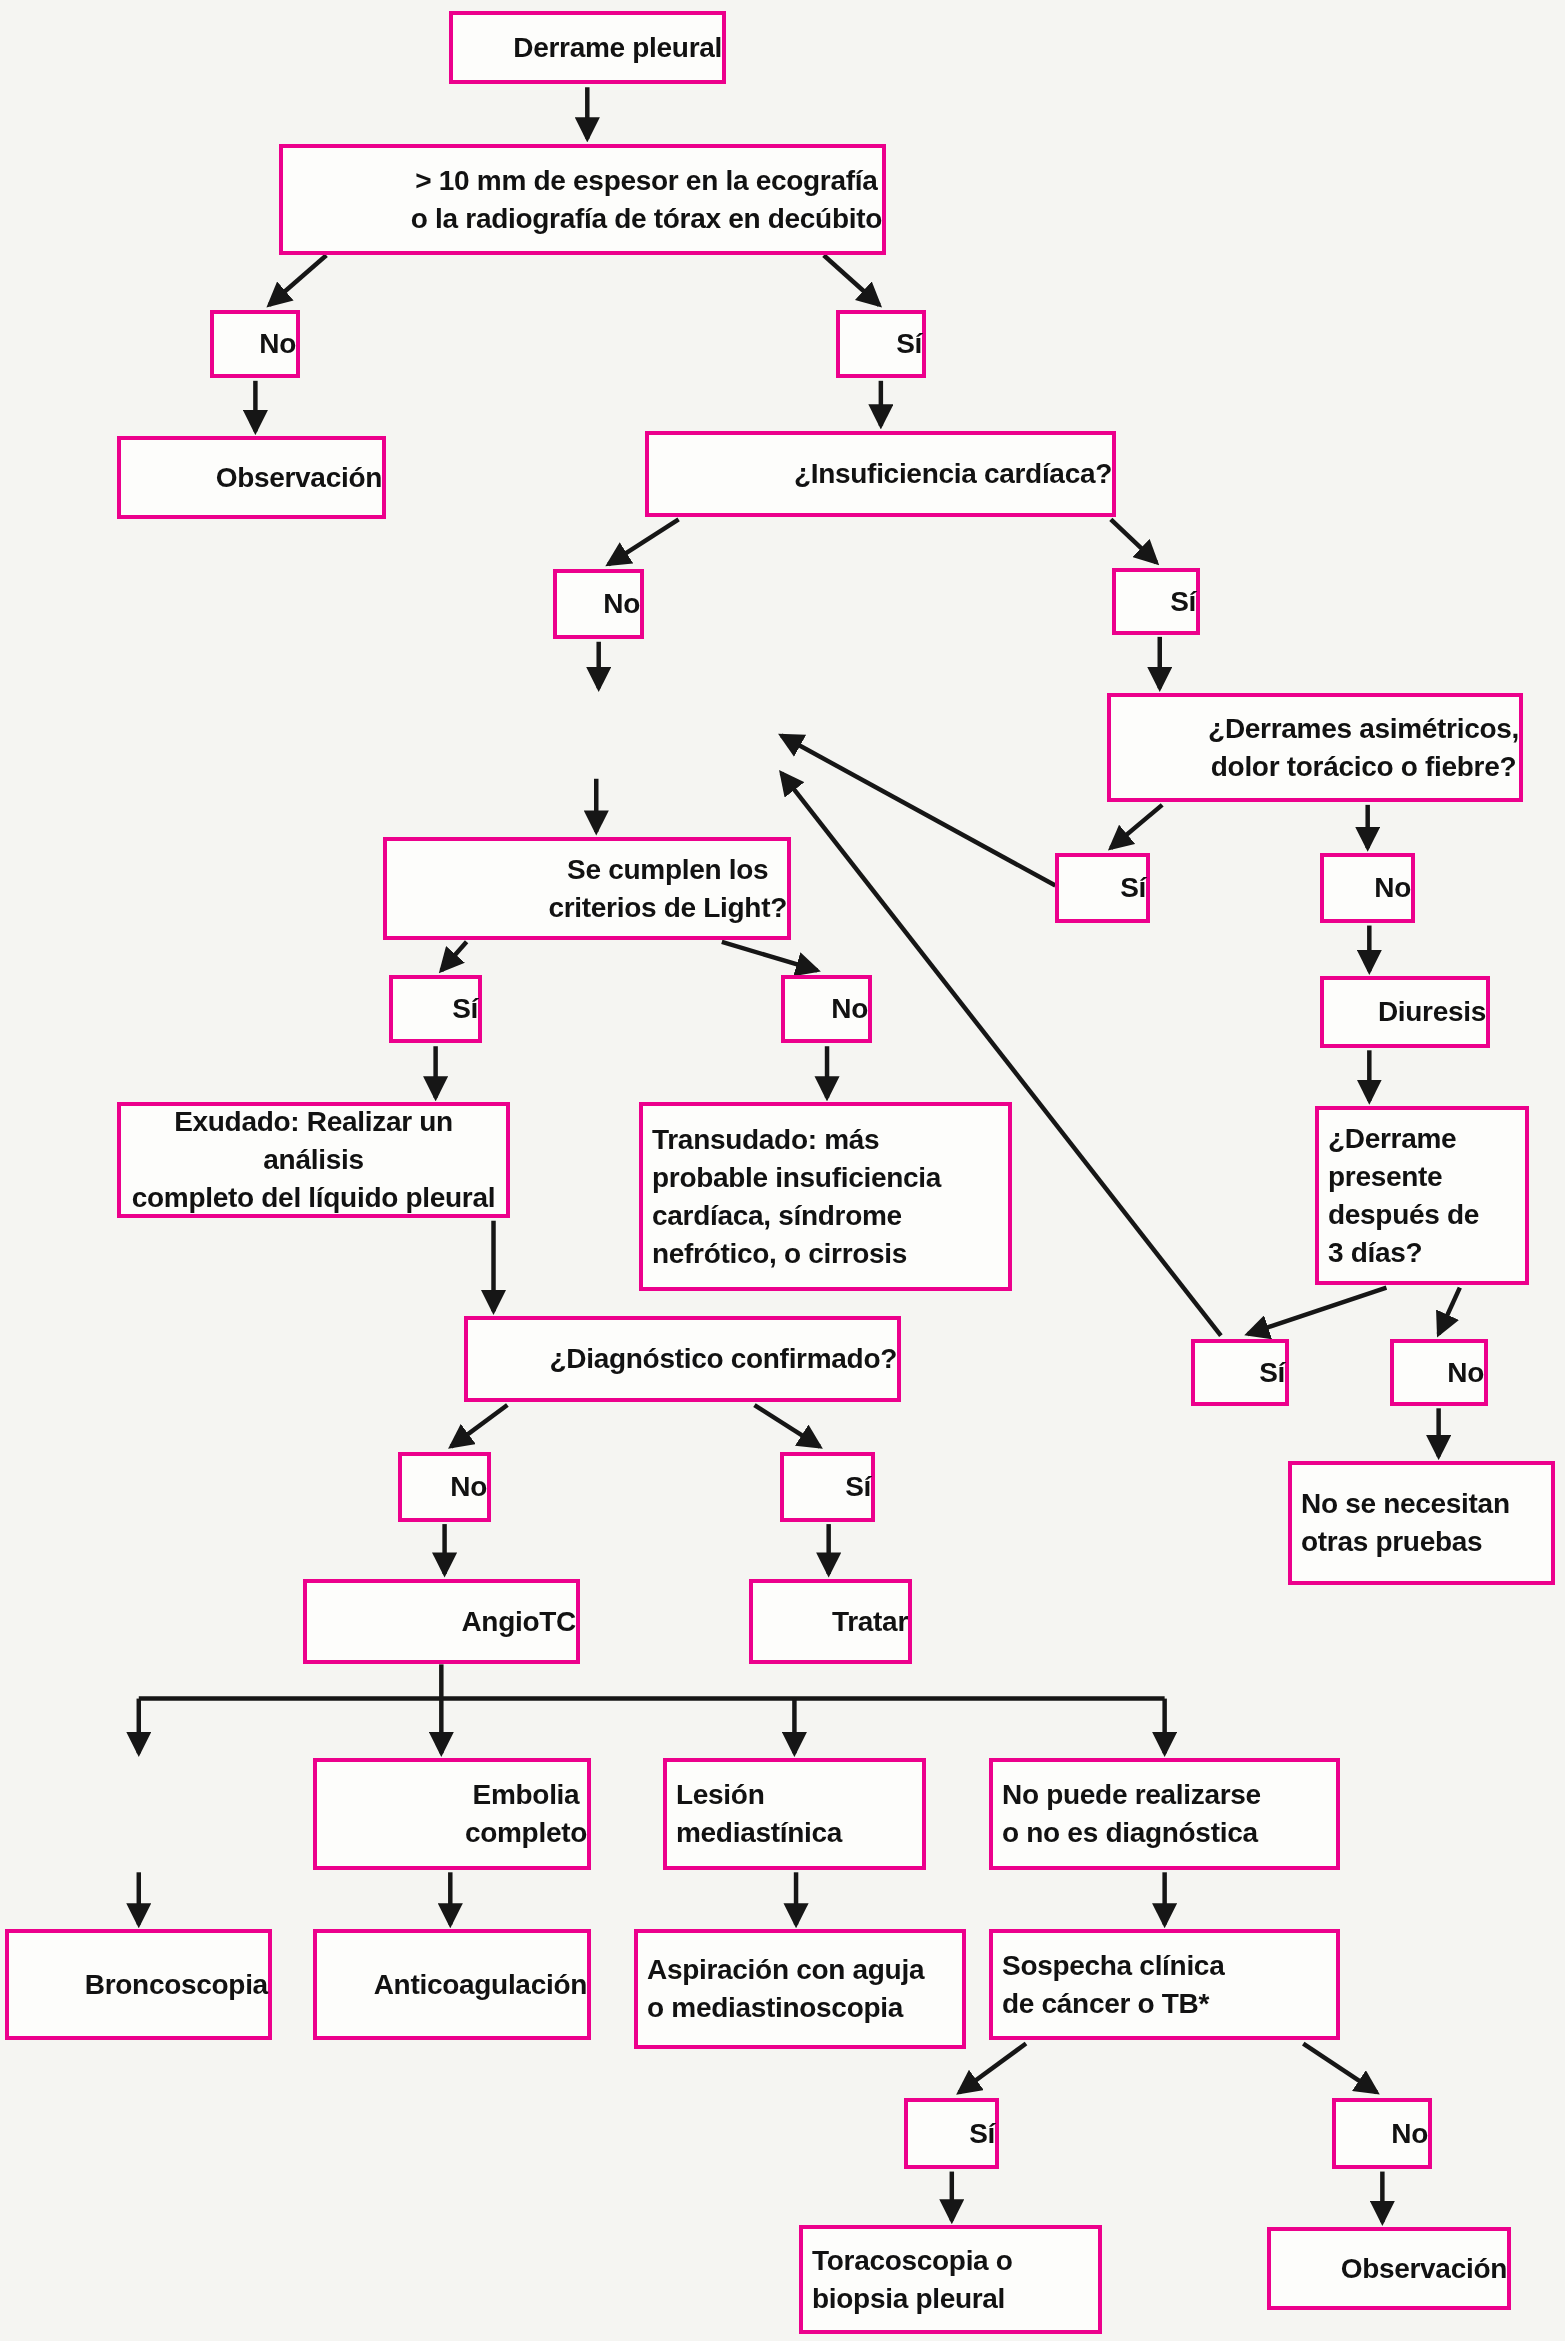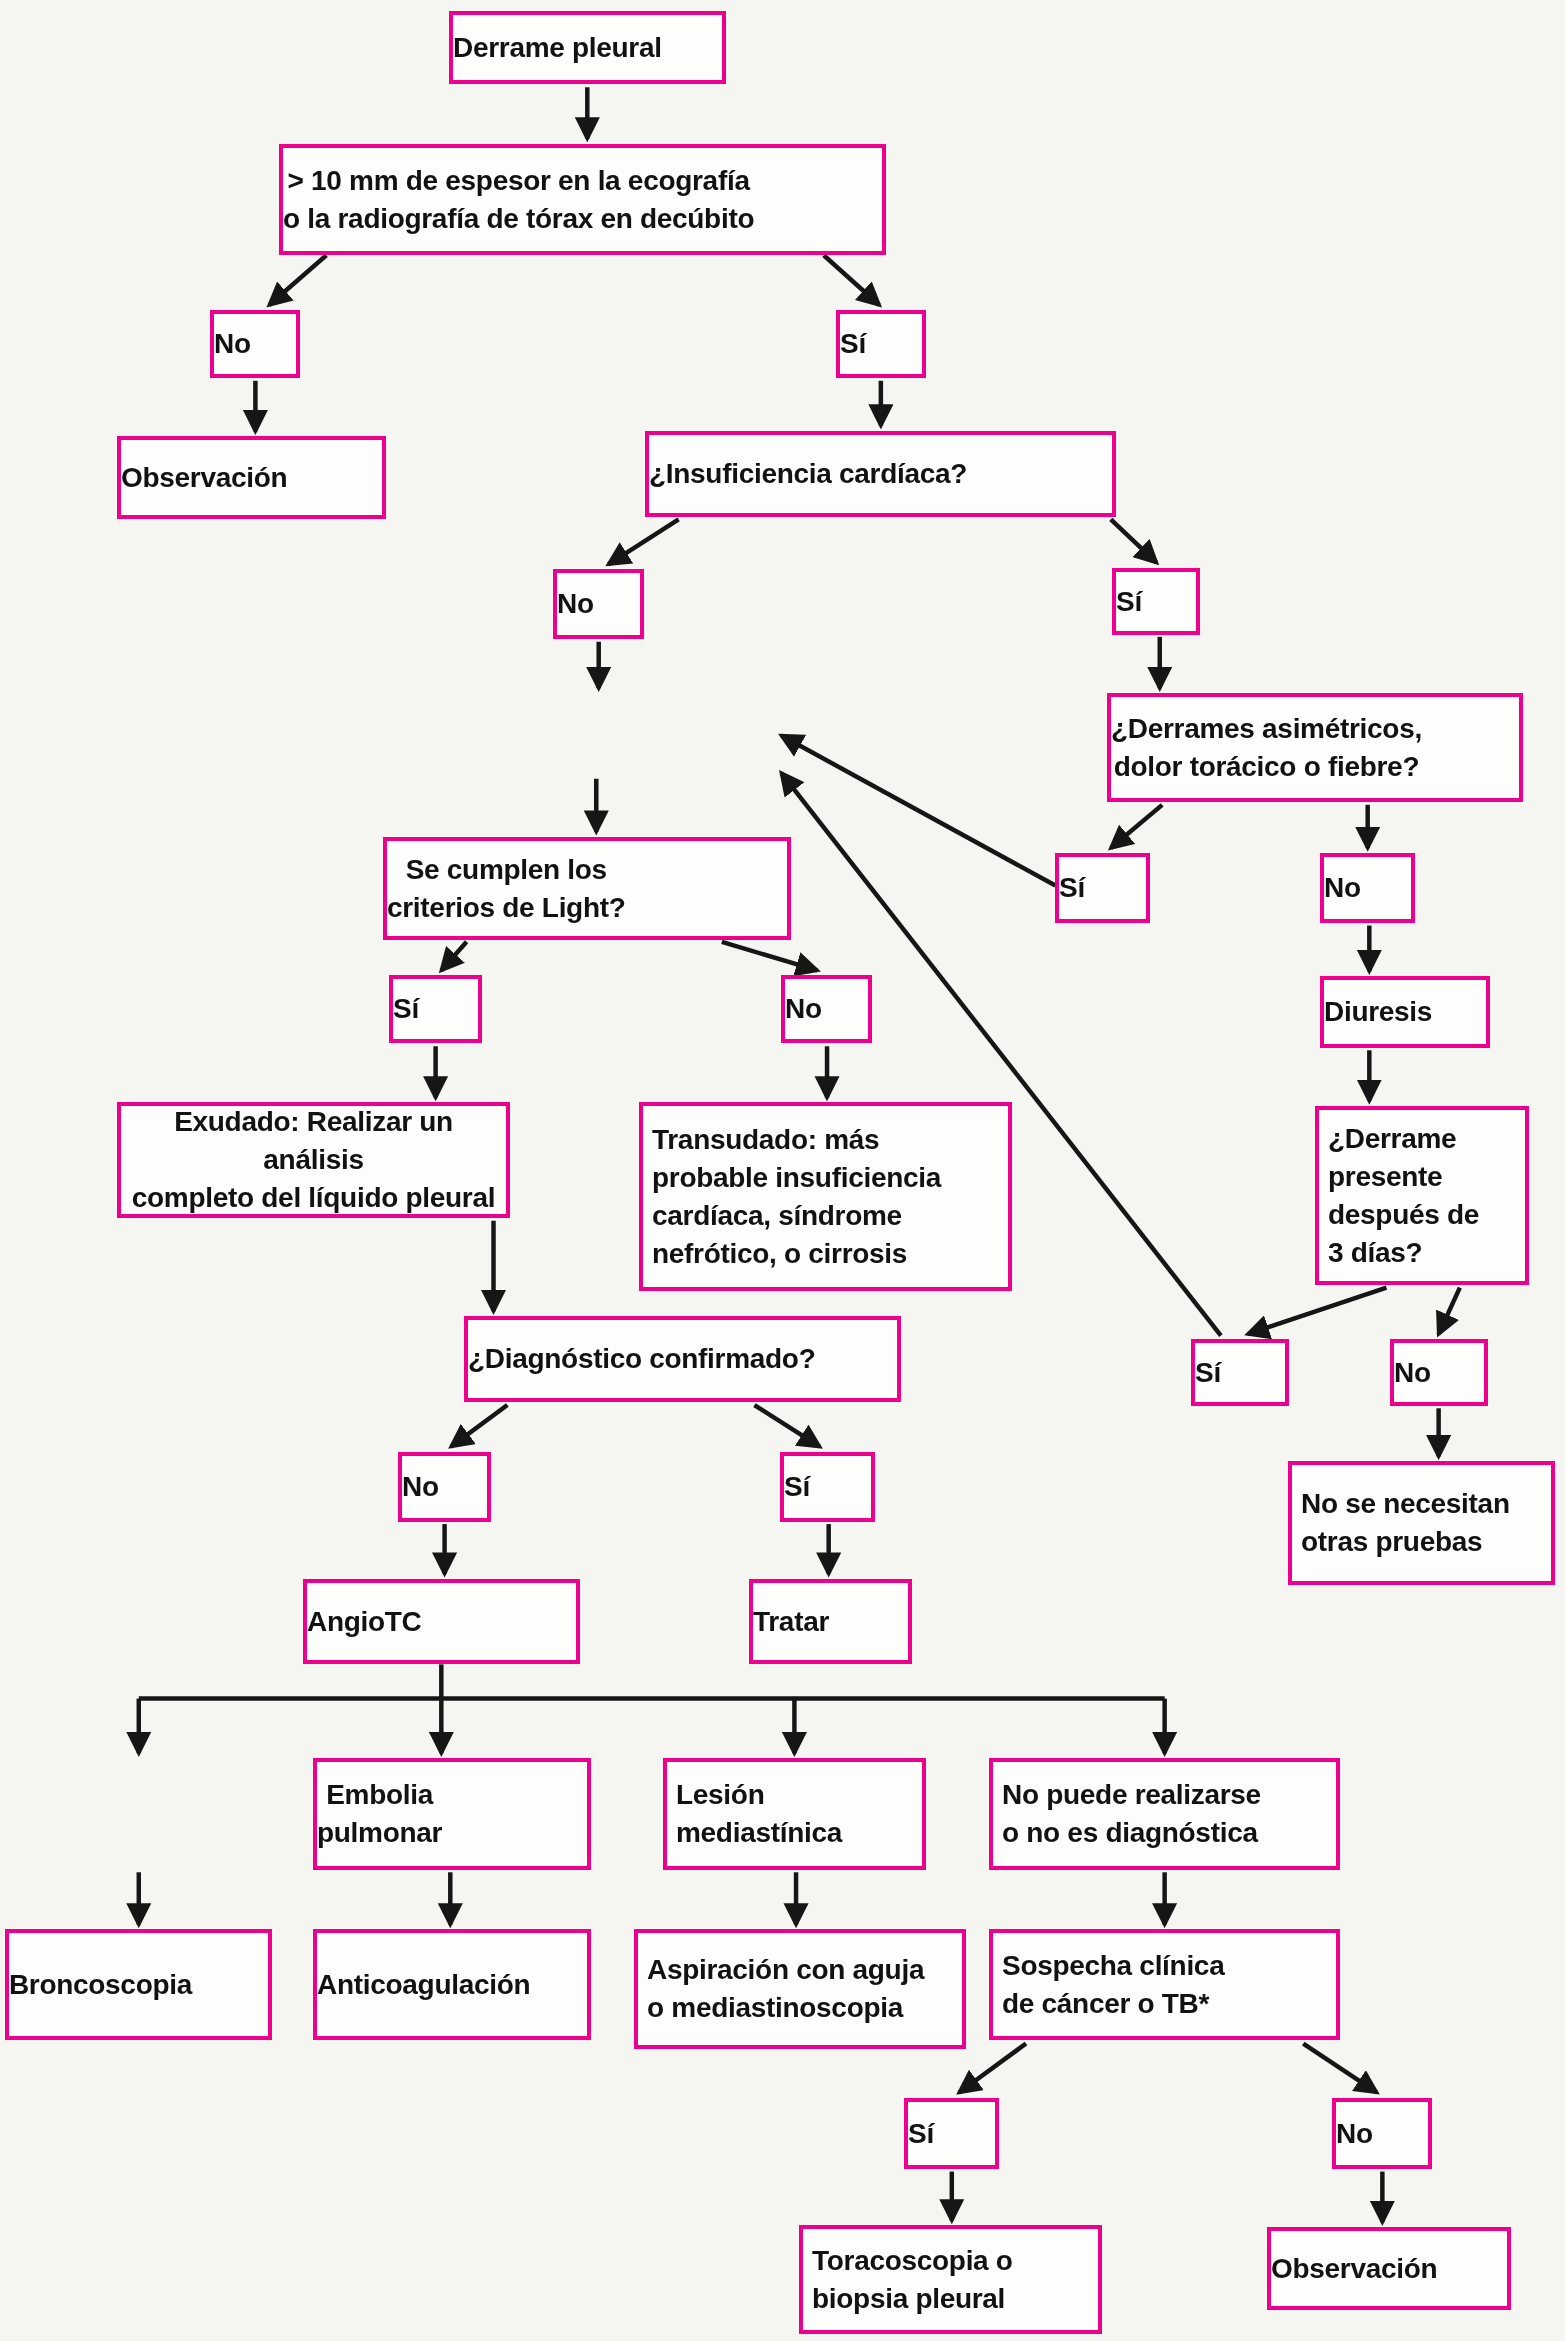--- a/index.html
+++ b/index.html
@@ -9,21 +9,21 @@
     background:#f5f5f2;
     font-family:"Liberation Sans","DejaVu Sans",sans-serif;
     overflow:hidden;
   }
   #arrows{position:absolute;left:0;top:0;width:1566px;height:2342px;}
   .node{
     position:absolute;
     background:#fdfdfb;
     border:4.9px solid #ec008c;
     box-sizing:border-box;
-    display:flex;align-items:center;justify-content:flex-start;
+    display:flex;align-items:center;justify-content:flex-end;
     text-align:center;
     color:#121212;
     font-size:28px;font-weight:600;letter-spacing:-0.3px;
     line-height:38px;
     white-space:pre-line;
   }
   .node.la{justify-content:flex-start;text-align:left;padding-left:9px;padding-right:8.2px;}
   .ar{stroke:#161616;stroke-width:5.5;fill:none;}
 </style>
 </head>
@@ -111,21 +111,21 @@
   <div class="node" style="left:1191px;top:1339px;width:98px;height:67px"><span>Sí</span></div>
   <div class="node" style="left:1390px;top:1339px;width:98px;height:67px"><span>No</span></div>
   <div class="node la" style="left:1288px;top:1461px;width:267px;height:124px"><span>No se necesitan
 otras pruebas</span></div>
   <div class="node" style="left:464px;top:1316px;width:437px;height:86px"><span>¿Diagnóstico confirmado?</span></div>
   <div class="node" style="left:398px;top:1452px;width:93px;height:70px"><span>No</span></div>
   <div class="node" style="left:780px;top:1452px;width:95px;height:70px"><span>Sí</span></div>
   <div class="node" style="left:303px;top:1579px;width:277px;height:85px"><span>AngioTC</span></div>
   <div class="node" style="left:749px;top:1579px;width:163px;height:85px"><span>Tratar</span></div>
   <div class="node" style="left:313px;top:1758px;width:278px;height:112px"><span>Embolia
-pulmonar</span></div>
+completo</span></div>
   <div class="node la" style="left:663px;top:1758px;width:263px;height:112px"><span>Lesión
 mediastínica</span></div>
   <div class="node la" style="left:989px;top:1758px;width:351px;height:112px"><span>No puede realizarse
 o no es diagnóstica</span></div>
   <div class="node" style="left:4.9px;top:1929px;width:267px;height:111px"><span>Broncoscopia</span></div>
   <div class="node la" style="left:634px;top:1929px;width:332px;height:120px"><span>Aspiración con aguja
 o mediastinoscopia</span></div>
   <div class="node" style="left:313px;top:1929px;width:278px;height:111px"><span>Anticoagulación</span></div>
   <div class="node la" style="left:989px;top:1929px;width:351px;height:111px"><span>Sospecha clínica
 de cáncer o TB*</span></div>

